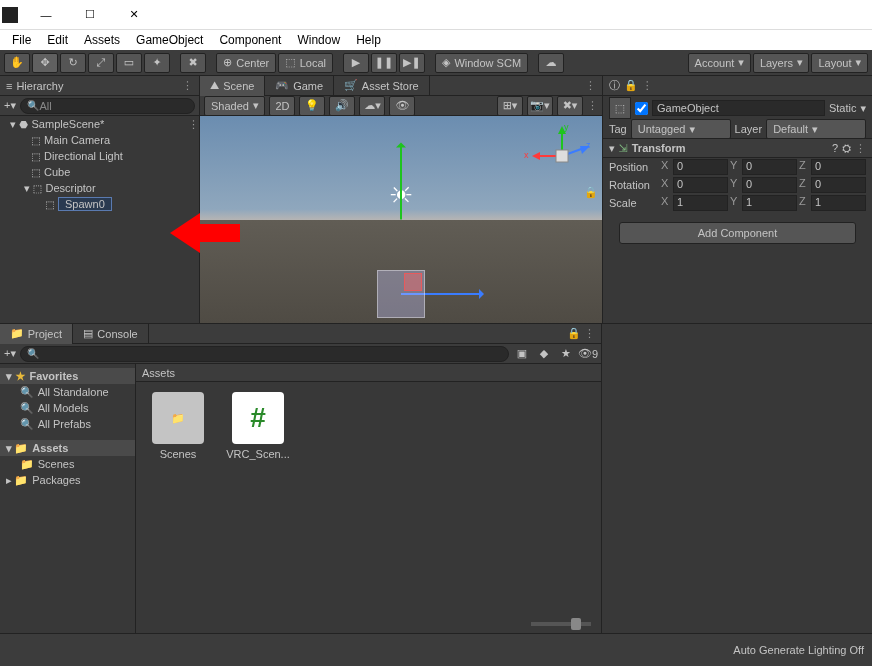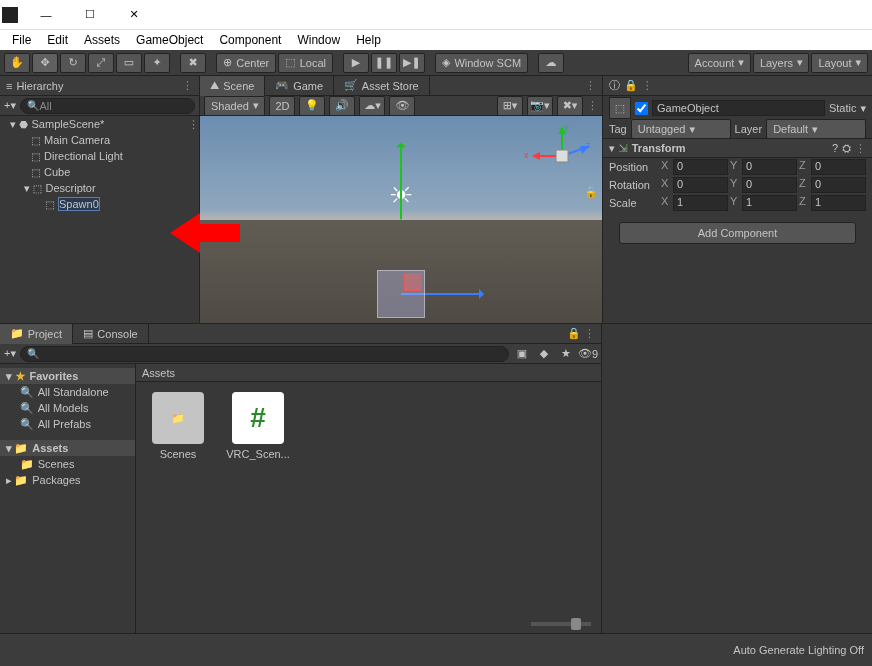--- a/index.html
+++ b/index.html
@@ -137,21 +137,21 @@
             <span class="cubico">⬚</span>
             <span>Directional Light</span>
           </div>
         <div class="trow" style="padding-left:30px">
             <span class="cubico">⬚</span>
             <span>Cube</span>
           </div>
         <div class="trow" style="padding-left:24px">▾ <span class="cubico">⬚</span><span>Descriptor</span></div>
         <div class="trow" style="padding-left:44px">
             <span class="cubico">⬚</span>
-            <span style="background:#2a3a50;border:1px solid #5a7ab0;padding:0 0">Spawn0</span>
+            <span style="background:#2a3a50;border:1px solid #5a7ab0;padding:0 6px">Spawn0</span>
           </div>
       </div>
     </div>
 
     <div class="center">
       <div class="tabs">
         <div class="tab active">
             <span>⛰</span>
             <span>Scene</span>
           </div>

